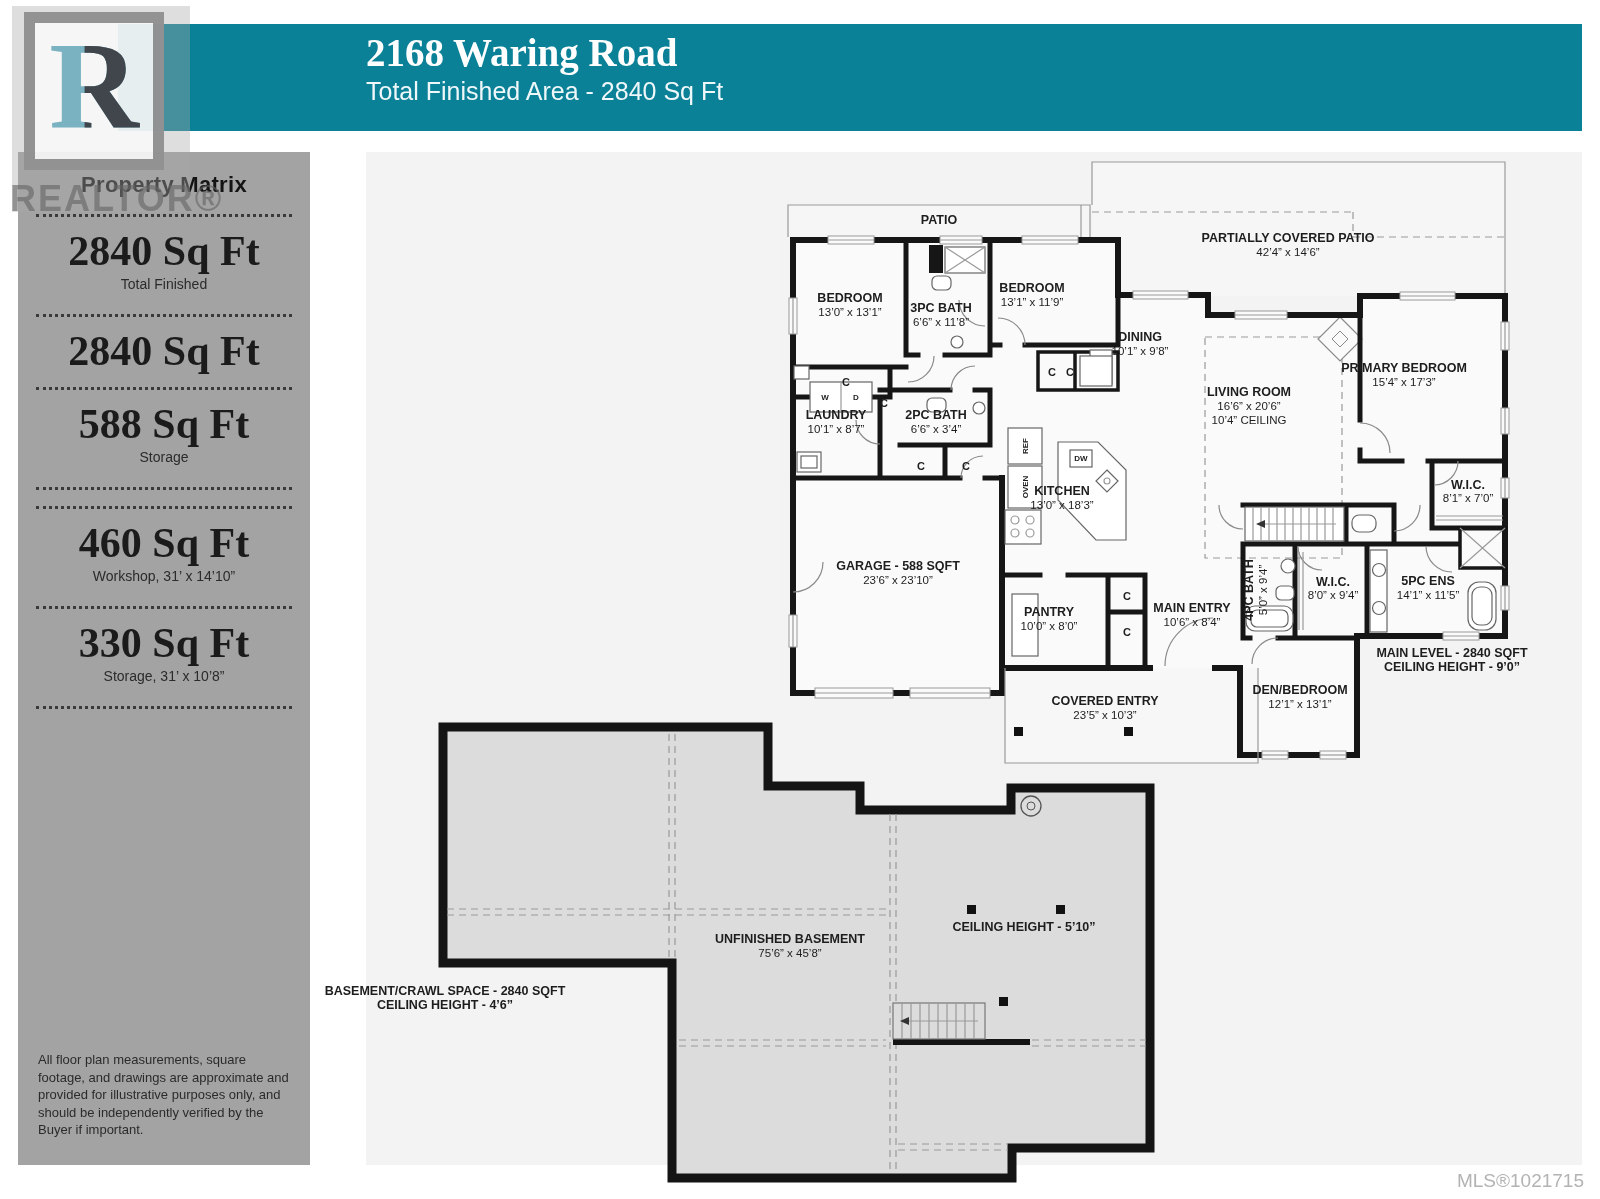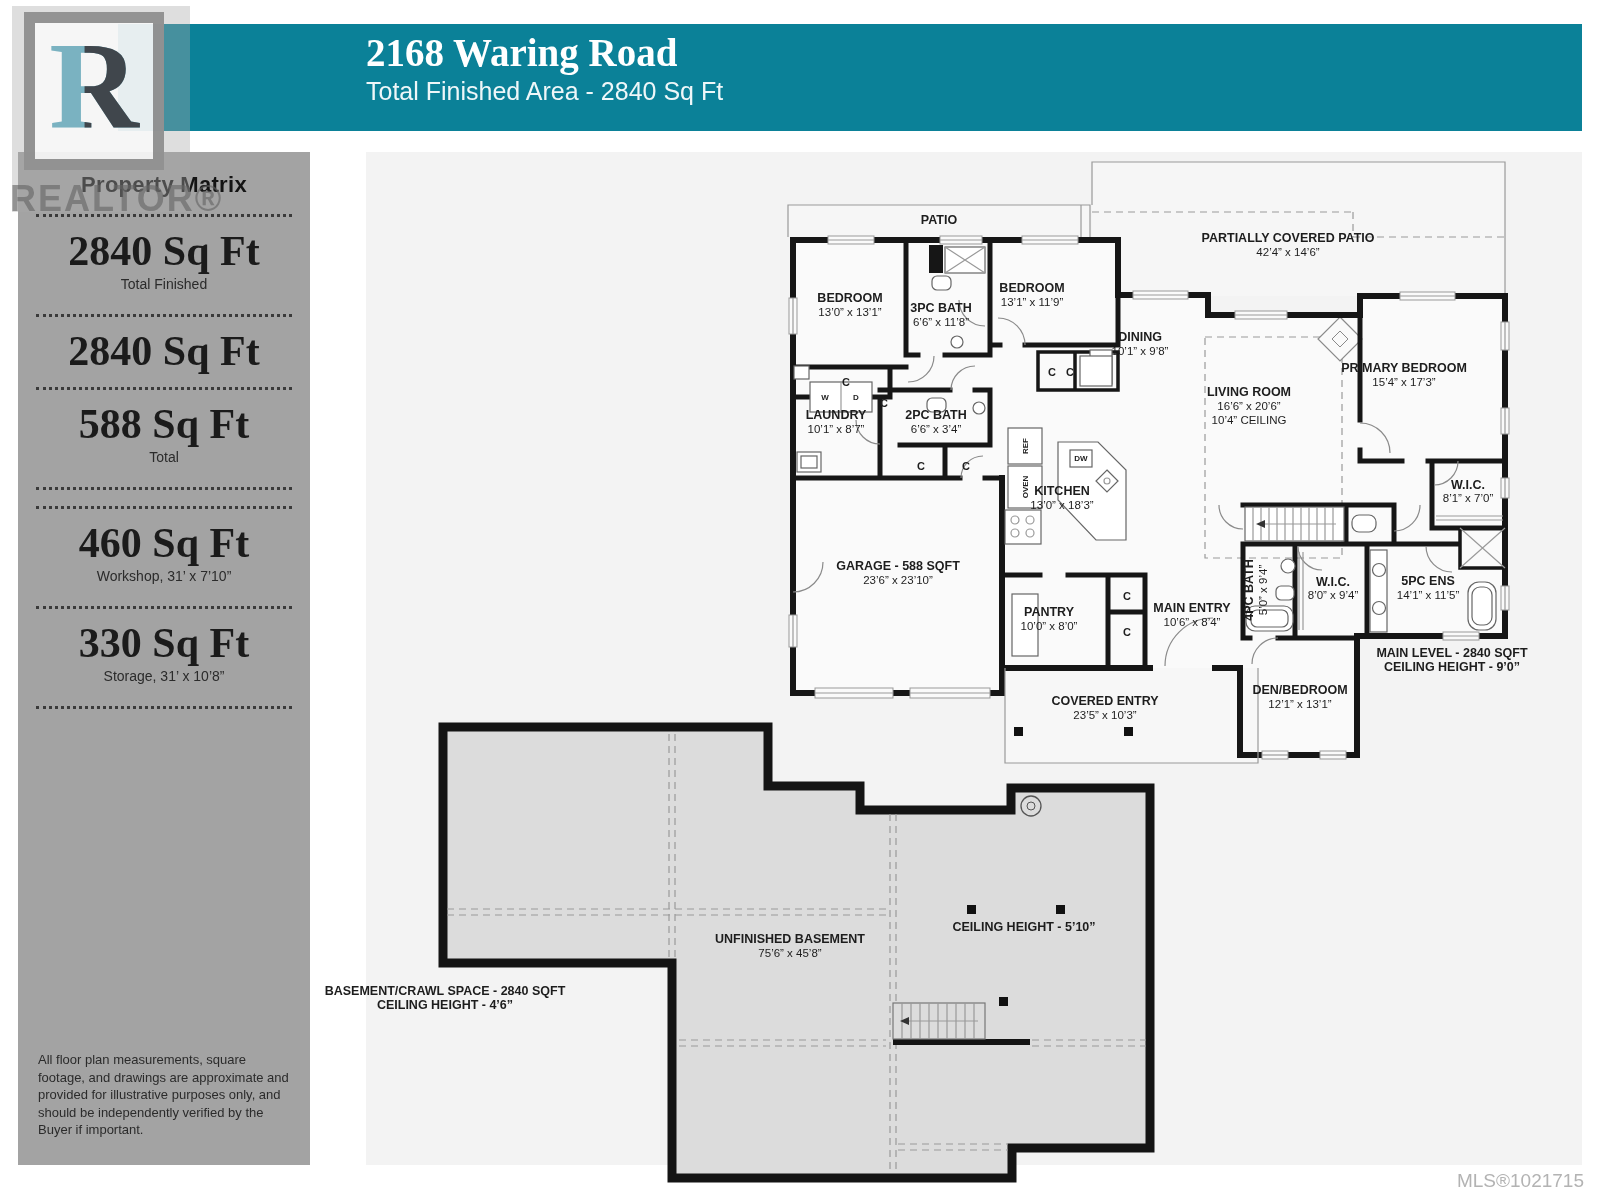--- a/index.html
+++ b/index.html
@@ -68,29 +68,29 @@
       </div>
       <div class="sep"></div>
 
       <div>
         <div class="sb-value">2840 Sq Ft</div>
       </div>
       <div class="sep"></div>
 
       <div>
         <div class="sb-value">588 Sq Ft</div>
-        <div class="sb-label">Total</div>
+        <div class="sb-label">Storage</div>
       </div>
       <div class="sep"></div>
 
       <div class="sep"></div>
 
       <div>
         <div class="sb-value">460 Sq Ft</div>
-        <div class="sb-label">Workshop, 31’ x 7’10”</div>
+        <div class="sb-label">Workshop, 31’ x 14’10”</div>
       </div>
       <div class="sep"></div>
 
       <div>
         <div class="sb-value">330 Sq Ft</div>
         <div class="sb-label">Storage, 31’ x 10’8”</div>
       </div>
       <div class="sep"></div>
     </div>
     <div class="sb-disclaimer">All floor plan measurements, square footage, and drawings are approximate and provided for illustrative purposes only, and should be independently verified by the Buyer if important.</div>

